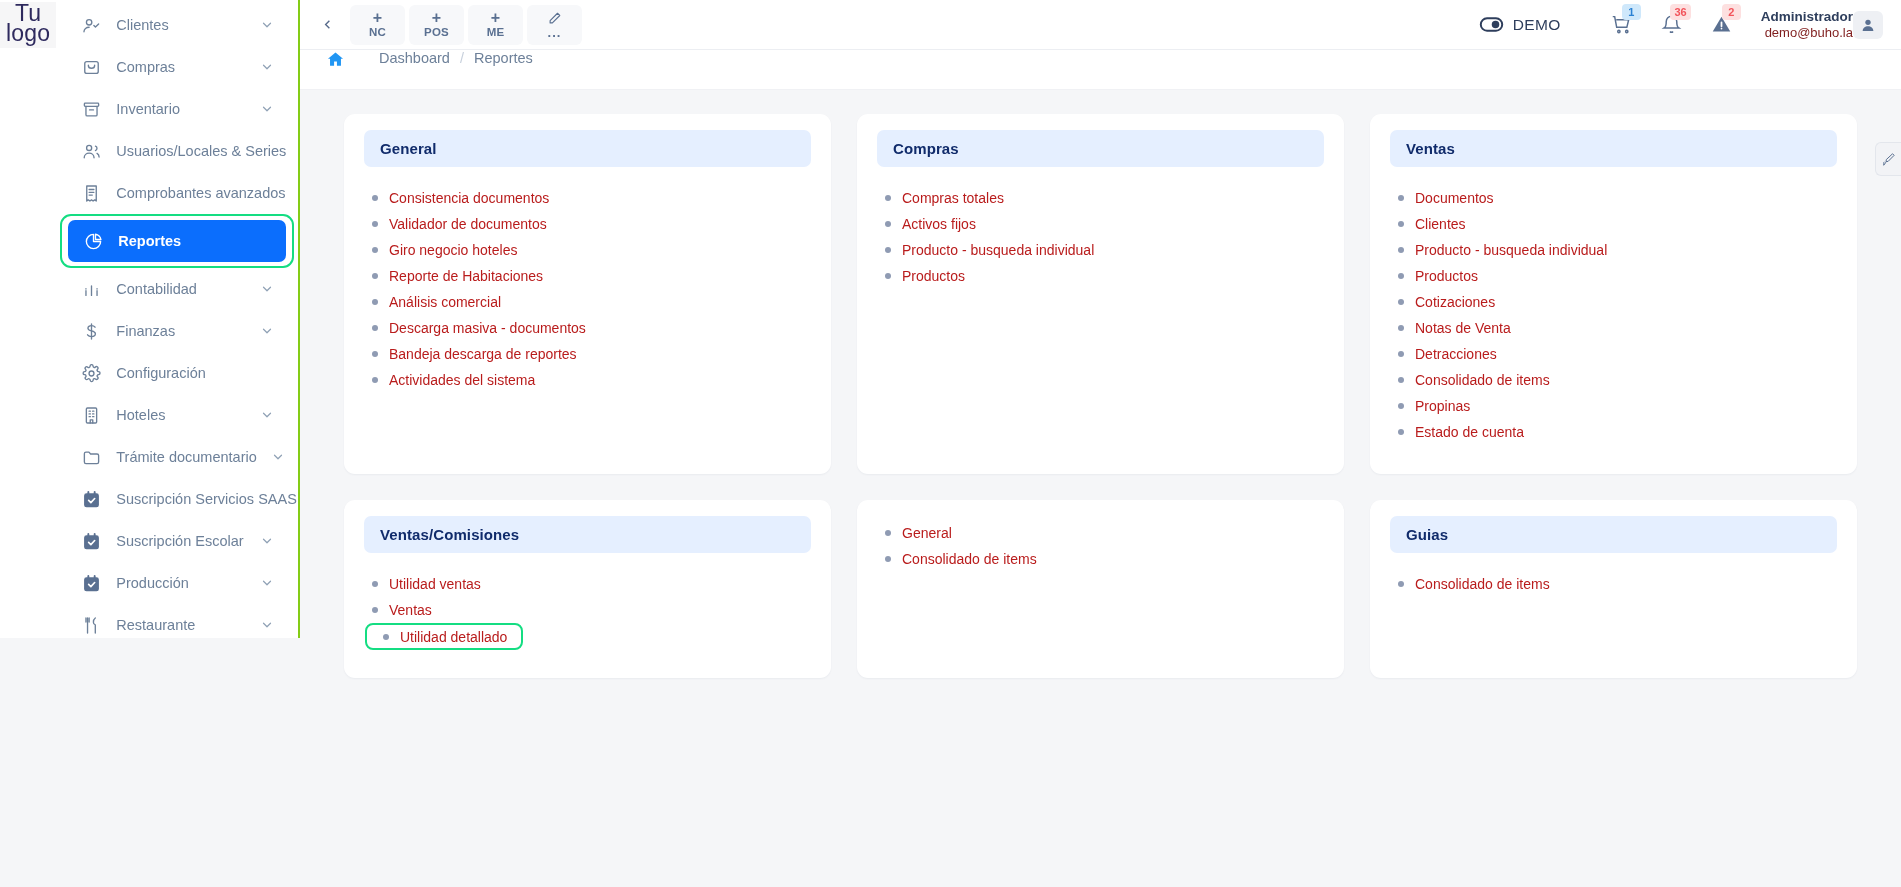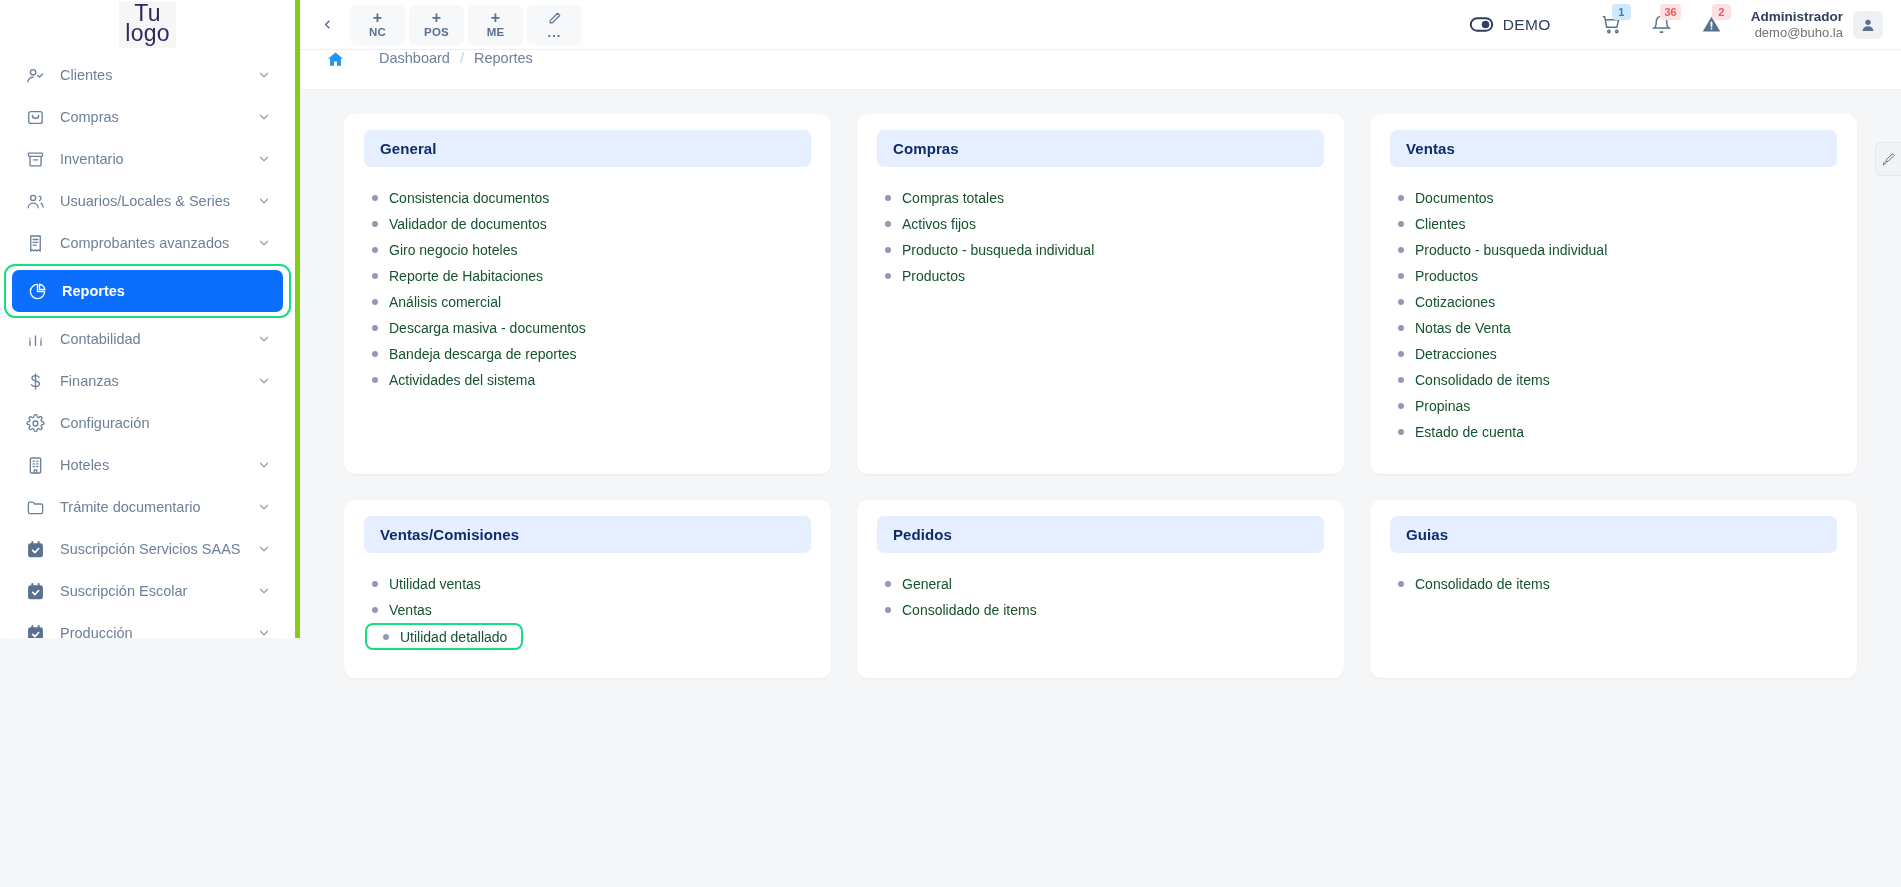--- a/index.html
+++ b/index.html
@@ -7,22 +7,22 @@
     width: 1901px; height: 887px;
     font-family: "Liberation Sans", sans-serif;
     background: #f5f6f8;
     overflow: hidden;
   }
   .app { display: flex; width: 1901px; height: 887px; }
 
   
   .sidebar {
     width: 300px; height: 638px; background: #ffffff;
-    border-right: 5px solid #84cc16;
-    display: flex; flex-direction: column;
+    border-right: 2px solid #84cc16;
+    display: flex; flex-direction: row;
     flex: 0 0 300px; overflow: hidden;
   }
   .logo-wrap {
     height: 50px; display: flex; align-items: center; justify-content: center;
     flex: 0 0 50px;
   }
   .logo {
     font-family: "Liberation Sans", sans-serif;
     font-size: 23px; line-height: 0.86; color: #2e2a5e;
     text-align: center; letter-spacing: .2px; font-weight: 400;
@@ -85,24 +85,24 @@
   .icon-btn { position: relative; width: 50px; height: 42px; display: flex; align-items: center; justify-content: center; cursor: pointer; }
   .icon-btn svg { width: 21px; height: 21px; stroke: #5a7091; fill: none; stroke-width: 1.7; }
   .badge {
     position: absolute; top: 0px; right: 6px; min-width: 19px; height: 16px;
     border-radius: 4px; font-size: 11px; font-weight: 700; line-height: 16px;
     text-align: center; padding: 0 4px;
   }
   .badge.blue { background: #cfe8fb; color: #2b82d4; }
   .badge.red { background: #fde0e0; color: #f2545b; }
 
-  .user-block { display: flex; align-items: center; gap: 10px; margin-left: 14px; cursor: pointer; }
+  .user-block { display: flex; align-items: center; margin-left: 14px; cursor: pointer; }
   .user-text { text-align: right; line-height: 1.18; }
   .user-name { font-size: 13.5px; font-weight: 700; color: #2e3e5c; }
-  .user-mail { font-size: 13px; color: #737373; }
+  .user-mail { font-size: 13px; color: #7f1d1d; }
   .avatar {
     width: 30px; height: 28px; border-radius: 6px; background: #eef0f4;
     display: flex; align-items: center; justify-content: center;
   }
   .avatar svg { width: 16px; height: 16px; fill: #5a7091; stroke: none; }
 
   
   .crumbbar {
     height: 40px; flex: 0 0 40px; background: #ffffff;
     display: flex; align-items: flex-start; padding-left: 26px; gap: 12px;
@@ -127,21 +127,21 @@
   .card.r1 { min-height: 360px; }
   .card.r2 { min-height: 178px; }
   .card-head {
     background: #e5efff; border-radius: 7px;
     padding: 10px 16px; margin-bottom: 14px;
   }
   .card-head .t { font-size: 15px; font-weight: 700; color: #102b6b; letter-spacing: .1px; }
   .card-list { list-style: none; padding: 4px 0 0 8px; }
   .card-list li {
     display: flex; align-items: center; gap: 11px;
-    height: 26px; font-size: 14px; color: #14532d; cursor: pointer;
+    height: 26px; font-size: 14px; color: #b91c1c; cursor: pointer;
     position: relative; width: max-content; max-width: 100%;
   }
   .card-list li .dot {
     width: 6px; height: 6px; border-radius: 50%; background: #8f9bb3; flex: 0 0 6px;
   }
   .card-list li.hl {
     border: 2px solid #14dd82; border-radius: 8px;
     padding: 0 14px 0 16px; margin-left: -7px; height: 27px;
     background: #ffffff;
   }
@@ -579,23 +579,20 @@
                 <span class="dot"></span>
                 <span>Ventas</span>
               </li>
               <li class="hl">
                 <span class="dot"></span>
                 <span>Utilidad detallado</span>
               </li>
             </ul>
           </section>
           <section class="card r2">
-            <div class="card-head">
-              <div class="t">Pedidos</div>
-            </div>
             <ul class="card-list">
               <li class="">
                 <span class="dot"></span>
                 <span>General</span>
               </li>
               <li class="">
                 <span class="dot"></span>
                 <span>Consolidado de items</span>
               </li>
             </ul>

